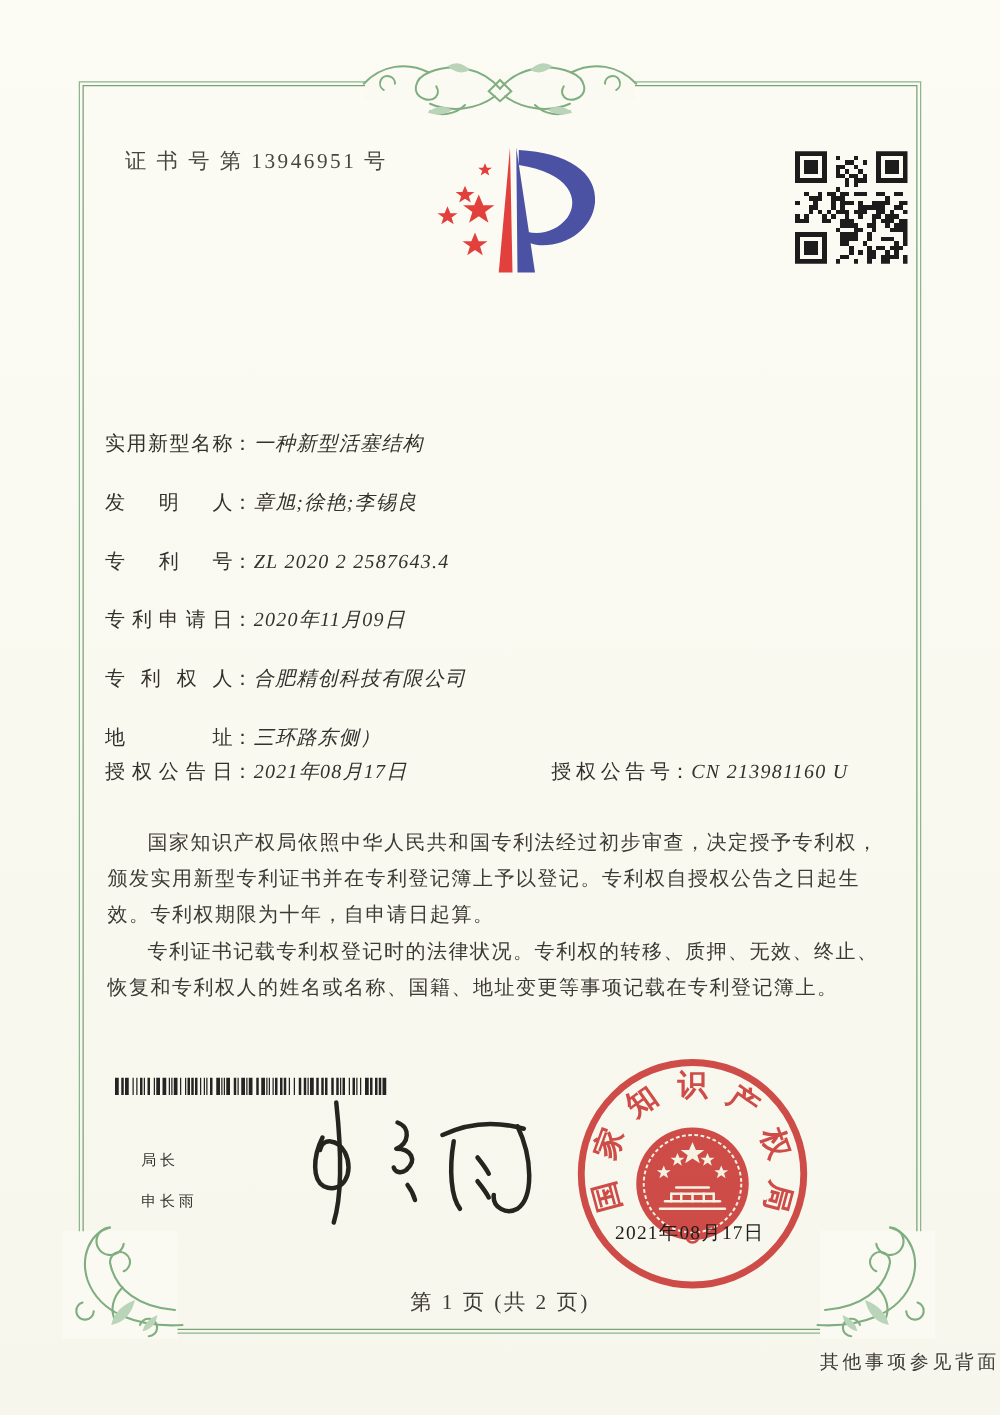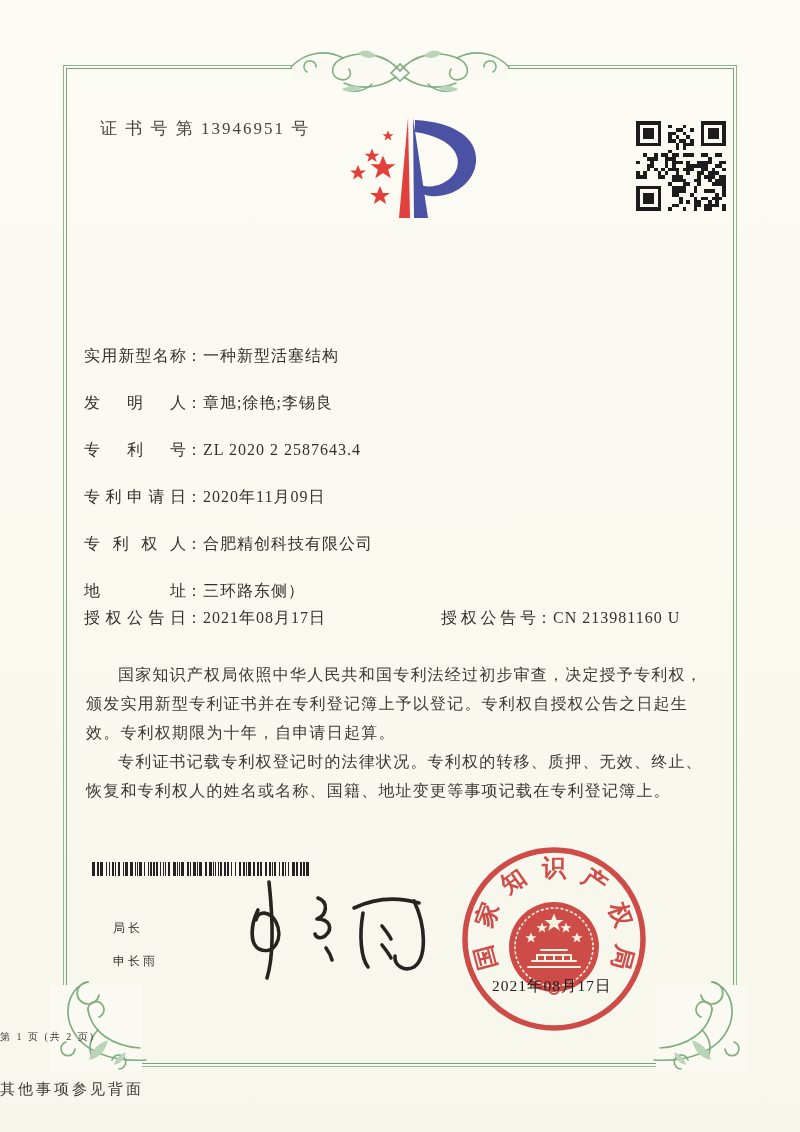--- a/index.html
+++ b/index.html
@@ -37,39 +37,39 @@
   
   .fields{position:absolute;left:84px;top:342px;width:640px;font-size:16px;color:#33312d;}
   .frow{display:flex;align-items:flex-start;line-height:27px;margin-bottom:20px;}
   .frow.address{margin-bottom:0;}
   .flabel{
     display:inline-block;width:102px;min-width:102px;
     text-align:justify;text-align-last:justify;
     letter-spacing:0;
   }
   .fcolon{width:17px;min-width:17px;}
-  .fvalue{flex:1;letter-spacing:1px;}
+  .fvalue{flex:1;letter-spacing:1px;font-style:italic;}
   .fgroup2{display:flex;margin-left:78px;align-items:center;}
 
   
   .bodytext{
     position:absolute;left:86px;top:660px;width:632px;
     font-size:16px;line-height:29px;letter-spacing:1.2px;color:#3c3a35;
   }
   .bodytext p{margin:0;text-indent:2em;}
 
   
   .barcode{position:absolute;left:92px;top:862px;width:218px;height:14px;}
   .signer{position:absolute;left:113px;top:912px;font-family:"Liberation Sans",sans-serif;font-size:12px;line-height:33px;color:#36342f;letter-spacing:3px;}
   .signature{position:absolute;left:230px;top:868px;width:222px;height:120px;}
   .seal{position:absolute;left:458px;top:843px;width:192px;height:192px;mix-blend-mode:multiply;opacity:.95;}
   .seal-date{position:absolute;left:492px;top:976px;width:160px;font-size:15.5px;letter-spacing:1px;color:#1e1d1b;}
 
-  .page-num{position:absolute;left:0;top:1030px;width:800px;text-align:left;font-size:10px;letter-spacing:2px;color:#3c3a35;}
-  .back-note{position:absolute;left:0;top:1080px;width:800px;text-align:left;font-size:15px;letter-spacing:3px;color:#3c3a35;}
+  .page-num{position:absolute;left:0;top:1030px;width:800px;text-align:center;font-size:17px;letter-spacing:2px;color:#3c3a35;}
+  .back-note{position:absolute;left:0;top:1080px;width:800px;text-align:right;font-size:15px;letter-spacing:3px;color:#3c3a35;}
 </style>
 </head>
 <body>
 
 <div id="page">
 
   <div class="frame"></div>
 
   <div class="patch" style="left:292px;top:58px;width:216px;height:22px;"></div>
   <div class="patch" style="left:50px;top:985px;width:92px;height:86px;"></div>

